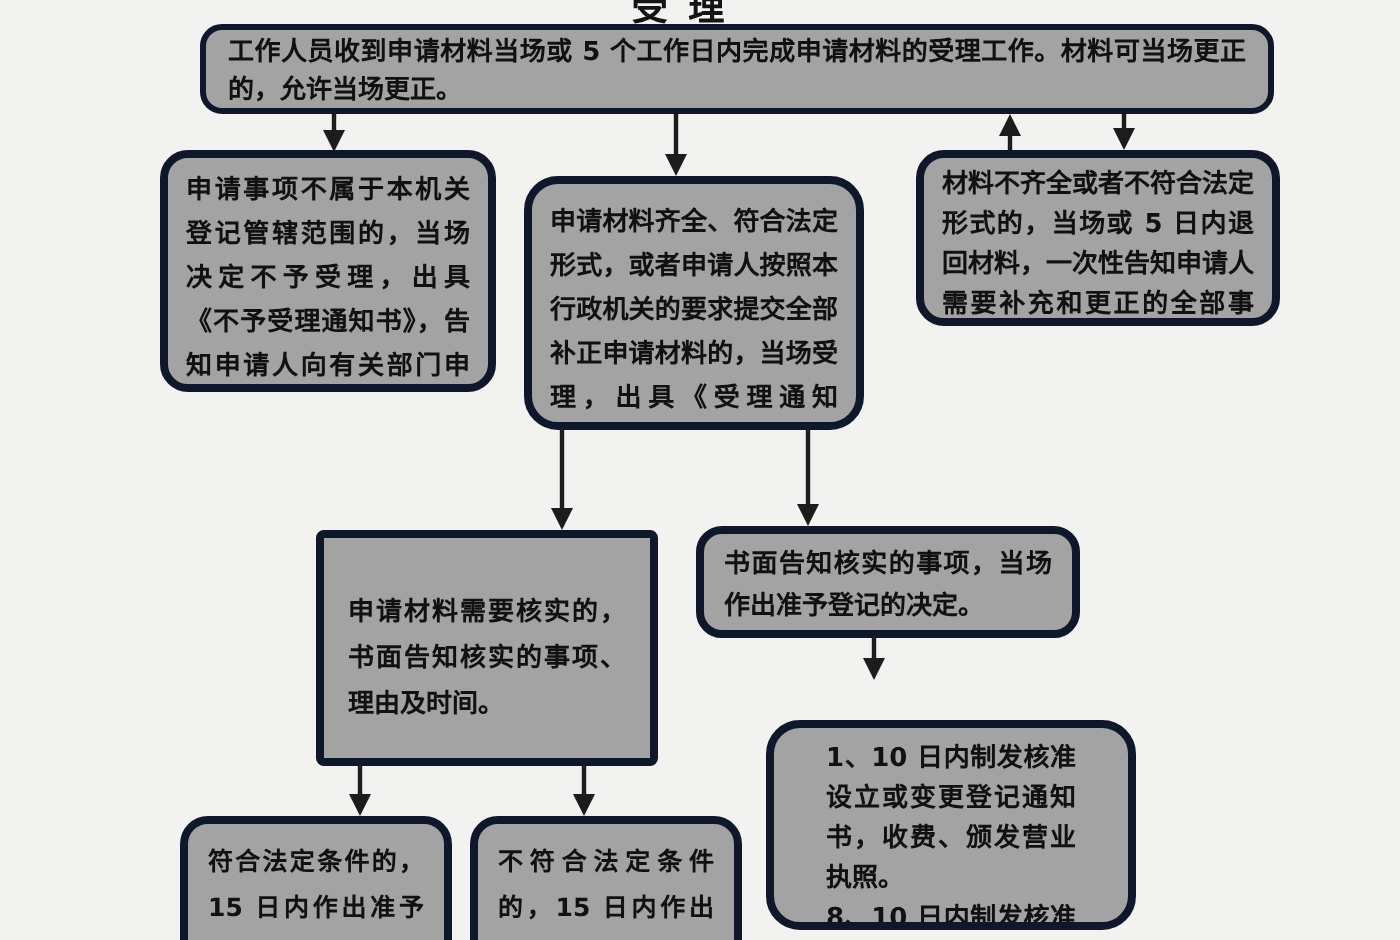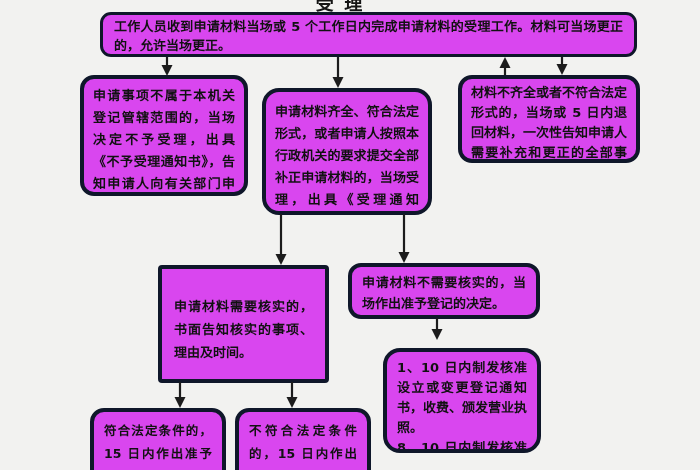--- a/index.html
+++ b/index.html
@@ -19,21 +19,21 @@
     left:230px;top:-11px;width:220px;
     text-align:center;
     font-size:18px;font-weight:bold;color:#141414;
     letter-spacing:2px;
     white-space:nowrap;
   }
   .box{
     position:absolute;
     border:4px solid #0f172a;
     border-radius:15px;
-    background:#d946ef;
+    background:#a3a3a3;
     color:#111111;
     font-weight:bold;
     font-size:13px;
     line-height:22px;
     box-sizing:border-box;
     text-align:justify;
     overflow:hidden;
   }
   .box-top{
     left:100px;top:12px;width:537px;height:45px;
@@ -54,22 +54,22 @@
   }
   .box-verify{
     left:158px;top:265px;width:171px;height:118px;
     padding:26px 12px 0;line-height:23px;border-radius:4px;
   }
   .box-noverify{
     left:348px;top:263px;width:192px;height:56px;
     padding:5px 10px 0;line-height:21px;border-radius:13px;
   }
   .box-issue{
-    left:383px;top:348px;width:158px;height:105px;
-    padding:6px 10px 0;line-height:20px;border-radius:17px;
+    left:383px;top:360px;width:185px;height:105px;
+    padding:6px 26px 0;line-height:20px;border-radius:17px;
   }
   .box-approve{
     left:90px;top:408px;width:136px;height:80px;
     padding:7px 10px 0;line-height:23px;font-size:12.5px;border-radius:14px;
   }
   .box-deny{
     left:235px;top:408px;width:136px;height:80px;
     padding:7px 10px 0;line-height:23px;font-size:12.5px;border-radius:14px;
   }
   .connectors{
@@ -87,21 +87,21 @@
   <div class="box box-top">工作人员收到申请材料当场或 5 个工作日内完成申请材料的受理工作。材料可当场更正的，允许当场更正。</div>
 
   <div class="box box-reject">申请事项不属于本机关登记管辖范围的，当场决定不予受理，出具《不予受理通知书》，告知申请人向有关部门申请。</div>
 
   <div class="box box-accept">申请材料齐全、符合法定形式，或者申请人按照本行政机关的要求提交全部补正申请材料的，当场受理，出具《受理通知书》。</div>
 
   <div class="box box-incomplete">材料不齐全或者不符合法定形式的，当场或 5 日内退回材料，一次性告知申请人需要补充和更正的全部事项。</div>
 
   <div class="box box-verify">申请材料需要核实的，书面告知核实的事项、理由及时间。</div>
 
-  <div class="box box-noverify">申请材料不需要核实的，当场作出准予登记的决定。</div>
+  <div class="box box-noverify">书面告知核实的事项，当场作出准予登记的决定。</div>
 
   <div class="box box-issue">
     <div>1、10 日内制发核准设立或变更登记通知书，收费、颁发营业执照。</div>
     <div>8、10 日内制发核准注销登记通知书。</div>
   </div>
 
   <div class="box box-approve">符合法定条件的，15 日内作出准予登记的决定。</div>
 
   <div class="box box-deny">不符合法定条件的，15 日内作出不予登记的决定。</div>
 

